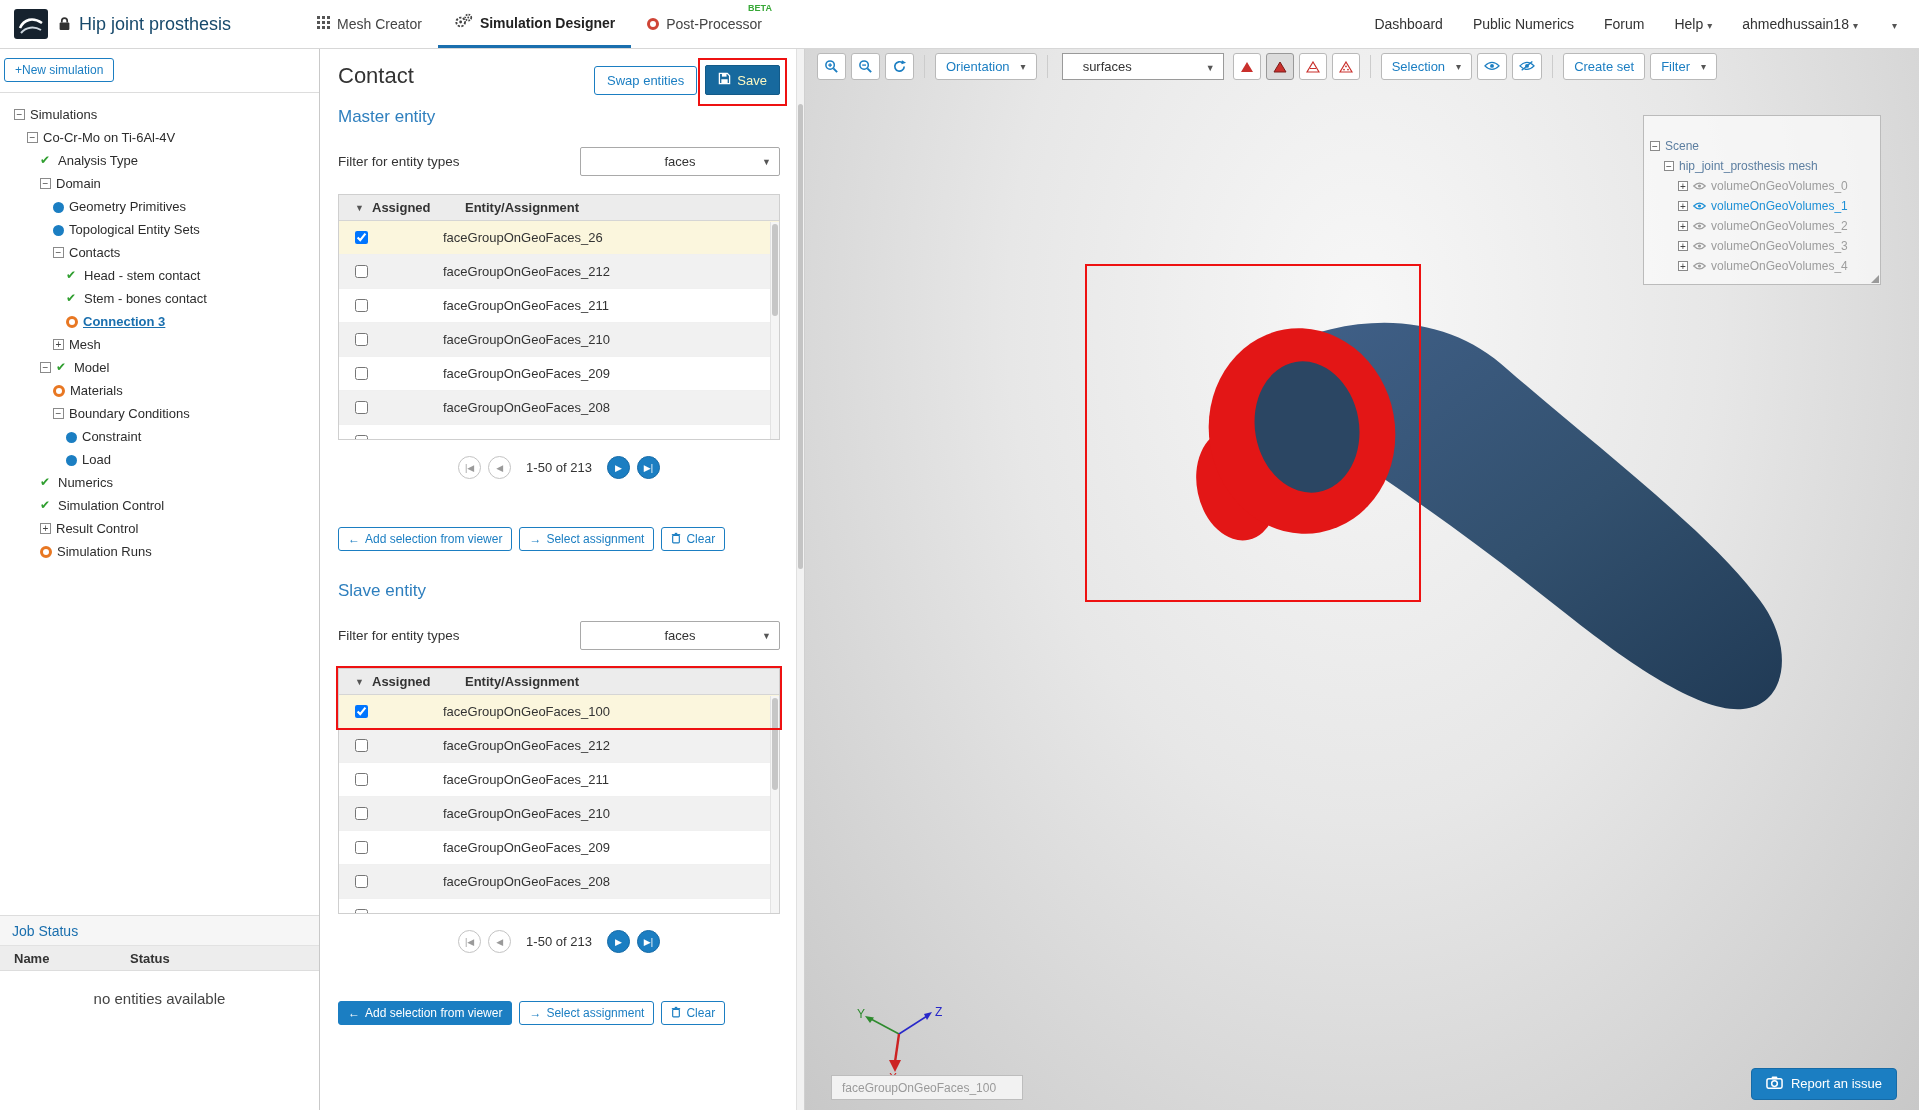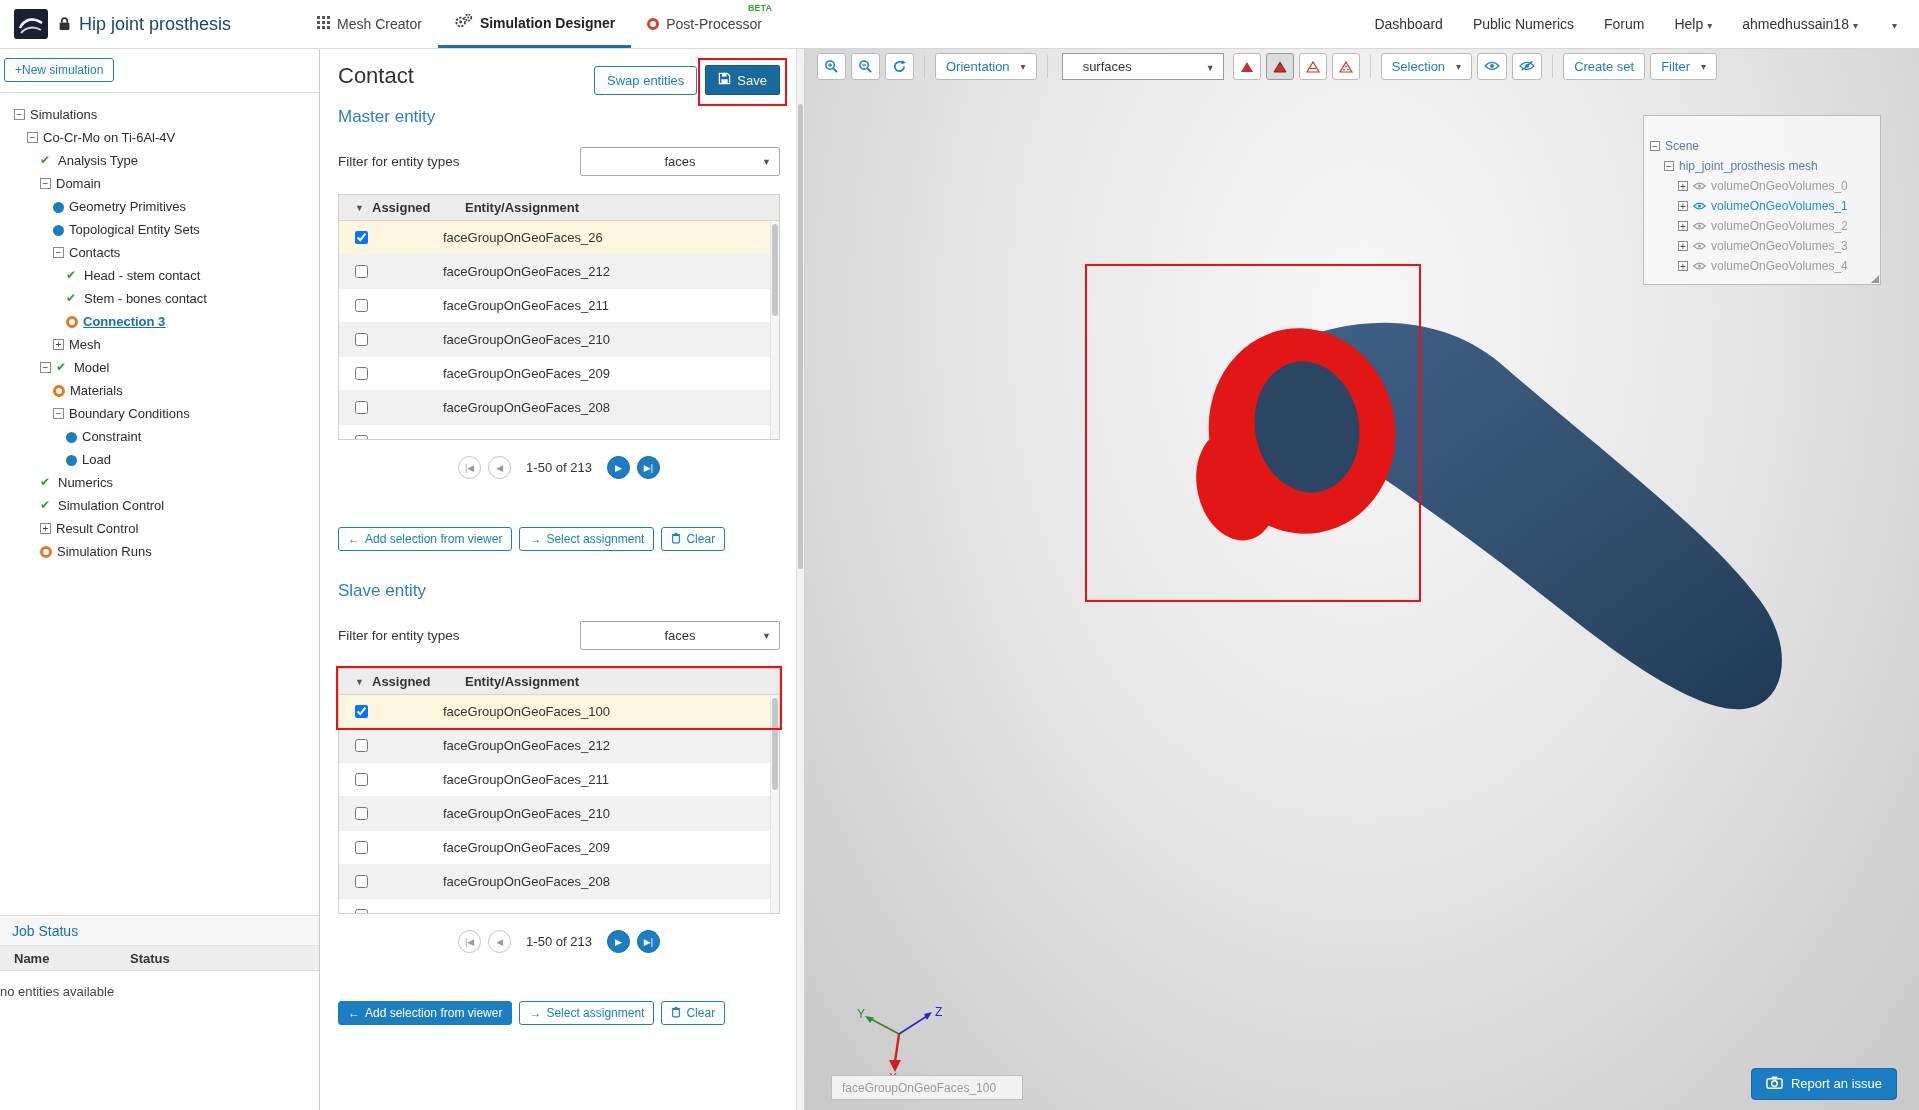--- a/index.html
+++ b/index.html
@@ -43,21 +43,21 @@
   .st.st-check{display:inline-block}
   .st-check::before{content:"\2714";color:#2f9e2f;font-size:12px;line-height:13px;position:absolute;left:0;top:0}
   .st.st-dot{display:inline-block;width:11px;height:11px;border-radius:50%;background:#1b7ec2;margin-top:1px}
   .st.st-circle{display:inline-block;width:12px;height:12px;border-radius:50%;border:3px solid #e87722}
   .tree-label{font-size:13px;color:#2c2c2c}
   .tree-row.sel .tree-label{color:#1a6fae;font-weight:700;text-decoration:underline}
   .job-status{position:absolute;left:0;right:0;bottom:0;height:195px;border-top:1px solid #ddd;background:#fff}
   .job-title{height:30px;background:#f6f6f6;border-bottom:1px solid #e2e2e2;display:flex;align-items:center;padding:0 12px;color:#1a6fae;font-size:14px}
   .job-head{height:25px;background:#ededed;border-bottom:1px solid #ddd;display:flex;align-items:center;font-size:13px;font-weight:700;color:#333}
   .job-col-name{padding-left:14px;width:130px}
-  .job-empty{font-size:13px;color:#444;padding-top:13px}
+  .job-empty{text-align:center;font-size:15px;color:#444;padding-top:19px}
 
   
   .panel-inner{padding:14px 16px 0 18px}
   .panel-header{display:flex;align-items:flex-start;justify-content:space-between;margin-bottom:12px}
   .panel-title{font-size:22px;font-weight:500;color:#333}
   .panel-header-btns{display:flex;gap:8px;align-items:center;margin-top:2px}
   .btn-outline{font-family:inherit;font-size:13px;color:#1b7ec2;background:#fff;border:1px solid #1b7ec2;border-radius:3px;padding:6px 12px;cursor:pointer;display:inline-flex;align-items:center;gap:6px}
   .btn-solid{font-family:inherit;font-size:13px;color:#fef9c3;background:#17699e;border:1px solid #135a88;border-radius:2px;padding:6px 12px;cursor:pointer;display:inline-flex;align-items:center;gap:6px}
   .save-wrap{position:relative;display:inline-block}
   .anno{border:2px solid #ee1111;pointer-events:none;z-index:30}

